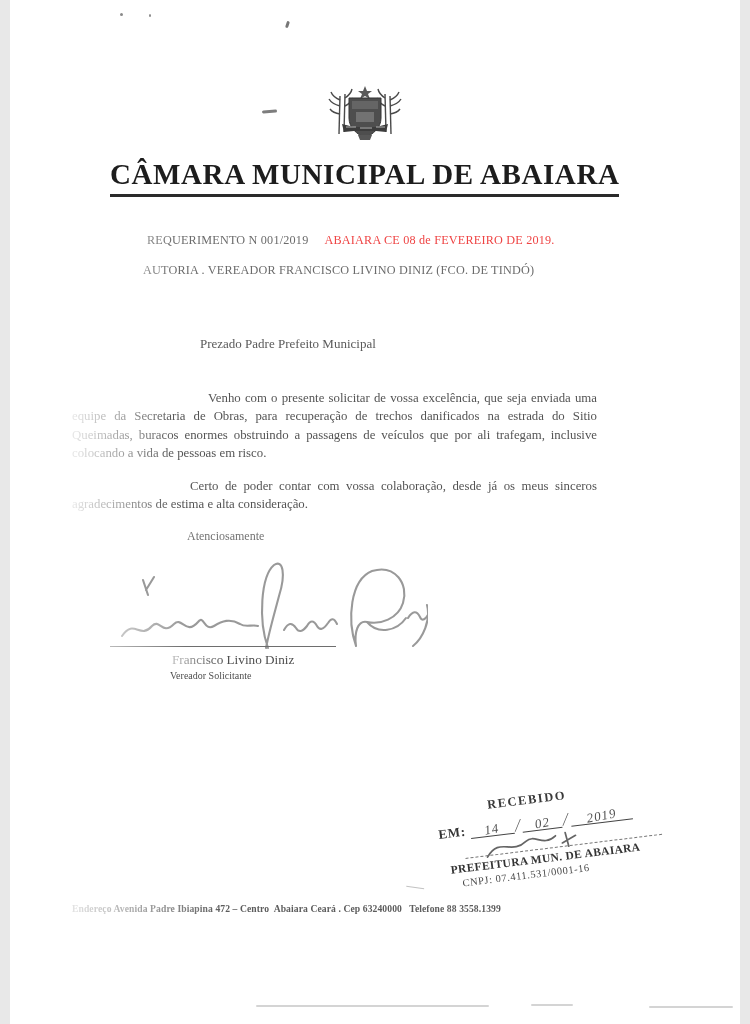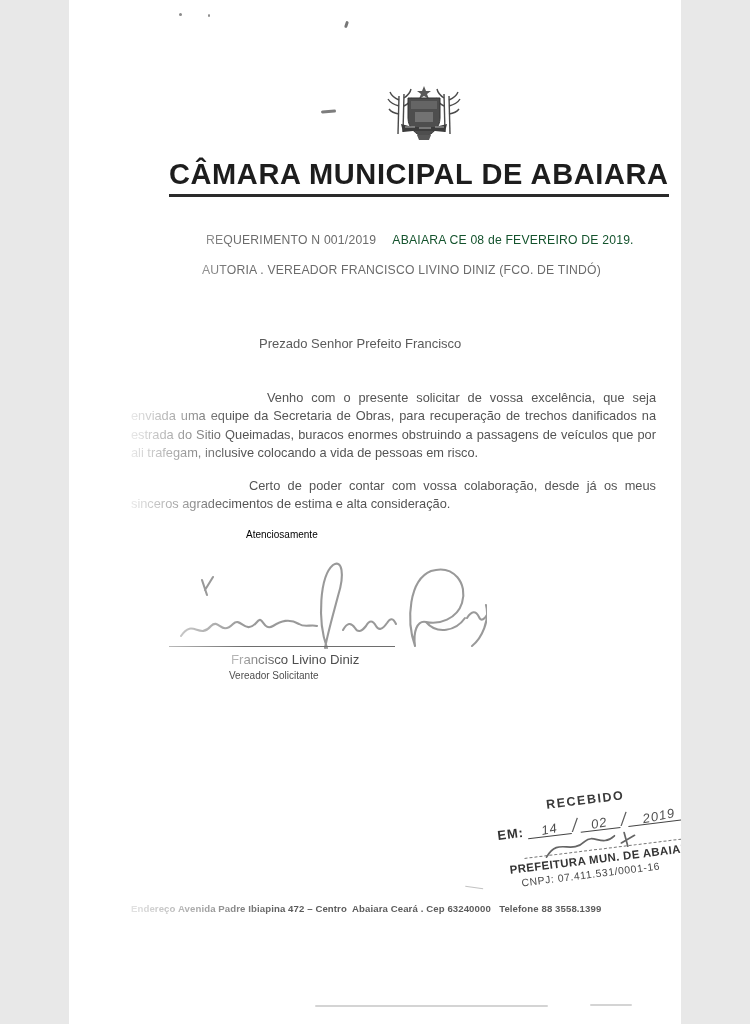--- a/index.html
+++ b/index.html
@@ -1,40 +1,40 @@
 <!DOCTYPE html>
 <html><head>
 <meta charset="utf-8">
 <style>
   html,body{margin:0;padding:0;background:#e8e8e8;}
   .page{
-    position:relative;width:612px;height:1024px;margin:0 auto;
+    position:relative;width:730px;height:1024px;margin:0 auto;
     background:#ffffff;overflow:hidden;
-    font-family:Liberation Sans, sans-serif;color:#525252;
+    font-family:Liberation Serif, serif;color:#525252;
   }
   .abs{position:absolute;}
   
   .title{
     left:100px;top:158px;font-size:29px;font-weight:bold;color:#1d1d1d;
     letter-spacing:.6px;border-bottom:3.5px solid #2a2a2a;padding-bottom:3px;
     white-space:nowrap;
   }
   
   .meta{font-size:12.2px;color:#6b6b6b;letter-spacing:.2px;white-space:nowrap;}
-  .meta .darker{color:#14532d;}
+  .meta .darker{color:#ef4444;}
   .meta-gap{display:inline-block;width:16px;}
   
   .salutation{left:190px;top:336px;font-size:13px;color:#5a5a5a;}
   .para{
     left:62px;width:525px;font-size:12.8px;line-height:18.3px;
     text-align:justify;color:#545454;
   }
   .para1{top:389px;text-indent:136px;}
   .para2{top:477px;text-indent:118px;}
-  .closing{left:177px;top:529px;font-size:10px;color:#000000;}
+  .closing{left:177px;top:529px;font-size:12px;color:#737373;}
   
   .sig-line{left:100px;top:646px;width:226px;border-top:1.6px solid #6e6e6e;}
   .sig-name{left:162px;top:652px;font-size:13.2px;color:#4e4e4e;}
   .sig-role{left:160px;top:670px;font-size:10px;color:#4e4e4e;}
   
   .stamp{
     left:428px;top:789px;width:248px;height:102px;
     transform:rotate(-7deg);color:#383838;
   }
   .stamp-received{position:absolute;top:0;left:54px;font-size:12.5px;font-weight:bold;letter-spacing:1.6px;color:#3a3a3a;}
@@ -102,21 +102,21 @@
     </svg>
   </div>
 
   <div class="abs title">CÂMARA MUNICIPAL DE ABAIARA</div>
 
   <div class="abs meta" style="left:137px;top:233px;">
     <span>REQUERIMENTO N 001/2019</span><span class="meta-gap"></span><span class="darker">ABAIARA CE 08 de FEVEREIRO DE 2019.</span>
   </div>
   <div class="abs meta" style="left:133px;top:263px;">AUTORIA . VEREADOR FRANCISCO LIVINO DINIZ (FCO. DE TINDÓ)</div>
 
-  <div class="abs salutation">Prezado Senhor Prefeito Francisco</div>
+  <div class="abs salutation">Prezado Padre Prefeito Municipal</div>
   <div class="abs para para1">Venho com o presente solicitar de vossa excelência, que seja enviada uma equipe da Secretaria de Obras, para recuperação de trechos danificados na estrada do Sitio Queimadas, buracos enormes obstruindo a passagens de veículos que por ali trafegam, inclusive colocando a vida de pessoas em risco.</div>
   <div class="abs para para2">Certo de poder contar com vossa colaboração, desde já os meus sinceros agradecimentos de estima e alta consideração.</div>
   <div class="abs closing">Atenciosamente</div>
 
   <div class="abs" style="left:98px;top:560px;width:320px;height:94px;">
     <svg width="320" height="94" viewBox="0 0 320 94">
       <g stroke="#8f8f8f" stroke-width="2.1" fill="none" stroke-linecap="round" opacity=".9">
         <path d="M38 30 l8 -13 M35 20 l5 15"></path>
         <path d="M14 76 C 26 58 32 80 44 66 C 52 58 54 76 66 64 C 74 56 78 76 90 62 C 96 54 96 72 106 66 C 114 61 122 58 132 64 C 138 68 144 64 150 66"></path>
         <path d="M160 88 C 150 60 153 16 166 5 C 175 -1 178 14 171 36 C 166 55 161 72 158 88"></path>

